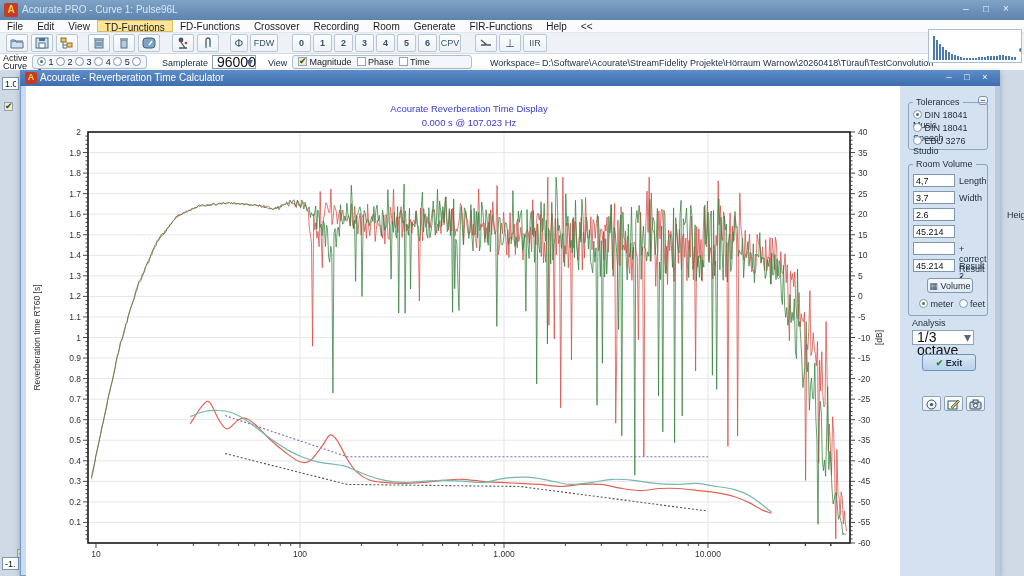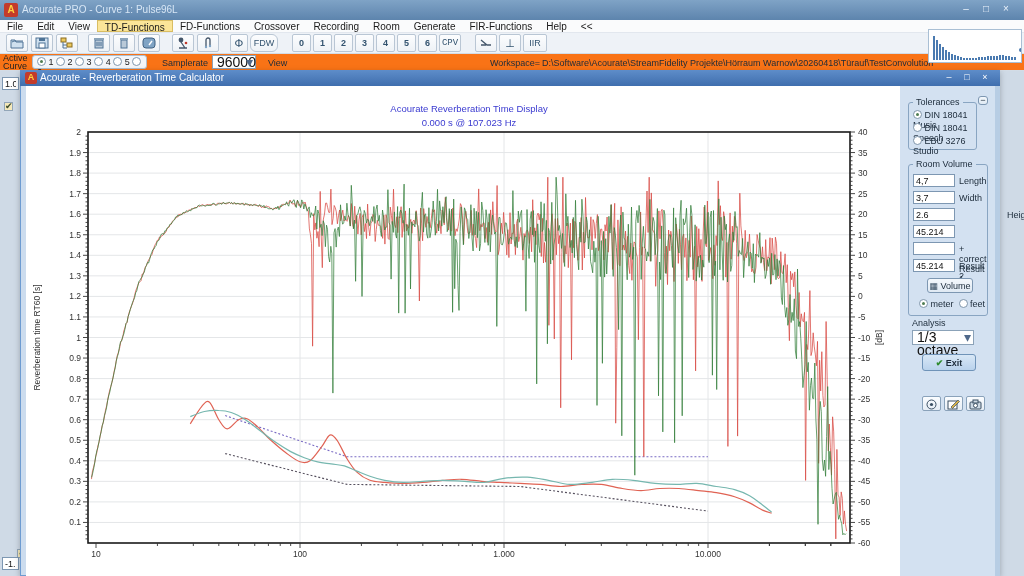--- a/index.html
+++ b/index.html
@@ -13,21 +13,21 @@
   .winbtn { top:3px; width:16px; height:13px; color:#eaf2fb; font-size:10px; text-align:center; line-height:12px; }
 
   #menubar { left:0; top:20px; width:1024px; height:13px; background:#fafbfc; border-bottom:1px solid #e2e7ee; font-size:10px; color:#1a1a1a; display:flex; align-items:center; }
   #menubar .mi { padding:1px 7px; height:12px; line-height:11px; }
   #menubar .mi.active { background:#fbe598; border:1px solid #d9bd62; }
 
   #toolbar { left:0; top:33px; width:1024px; height:21px; background:#eef2f7; border-bottom:1px solid #d3dce6; }
   .tbtn { top:1px; height:18px; background:linear-gradient(#fcfdfe,#eef2f6); border:1px solid #b9c6d4; border-radius:2px; font-size:9px; color:#33536f; text-align:center; line-height:16px; font-weight:bold; }
   .tbtn svg { display:block; margin:2px auto; }
 
-  #row2 { left:0; top:54px; width:1024px; height:17px; background:#f97316; border-bottom:1px solid #d3dce6; font-size:9px; color:#222; }
+  #row2 { left:0; top:54px; width:1024px; height:17px; background:#ffffff; border-bottom:1px solid #d3dce6; font-size:9px; color:#222; }
   .gbox2 { position:absolute; border:1px solid #aebfd0; border-radius:3px; background:#f3f6fa; }
   .rad { display:inline-block; width:9px; height:9px; border:1px solid #7f96ac; border-radius:50%; background:#fff; vertical-align:-1px; position:relative; }
   .rad.sel:after { content:''; position:absolute; left:2px; top:2px; width:3px; height:3px; border-radius:50%; background:#4f7d52; }
   .cbx { display:inline-block; width:9px; height:9px; border:1px solid #93a6b8; background:#fff; vertical-align:-1px; position:relative; }
   .cbx.chk { background:#f5e9bb; }
   .cbx.chk:after { content:'✔'; position:absolute; left:0px; top:-2px; font-size:9px; color:#3a4a2a; }
   .dd { position:absolute; background:#fff; border:1px solid #8ba2b8; font-size:14px; line-height:13px; padding-left:4px; color:#111; }
   .dd .arr { position:absolute; right:2px; top:0; color:#50698a; }
 
   #minichart { left:928px; top:29px; width:94px; height:34px; background:#fff; border:1px solid #a9bfd4; }
@@ -132,30 +132,30 @@
     </div>
   <div class="tbtn abs" style="left:197px;width:22px;">
       <svg width="14" height="12">
         <path d="M5 10 V3 a2 2 0 0 1 4 0 v6" fill="none" stroke="#44566a" stroke-width="1.3"></path>
         <circle cx="5" cy="10" r="1.2" fill="#7fa3c4"></circle>
         <circle cx="9" cy="9" r="1.2" fill="#7fa3c4"></circle>
       </svg>
     </div>
 
   <div class="tbtn abs" style="left:230px;width:18px;font-size:11px;font-weight:normal;">Φ</div>
-  <div class="tbtn abs" style="left:250px;width:28px;font-weight:normal;border-radius:6px;">FDW</div>
+  <div class="tbtn abs" style="left:250px;width:28px;font-weight:normal;">FDW</div>
 
   <div class="tbtn abs" style="left:292px;width:19px;">0</div>
   <div class="tbtn abs" style="left:313px;width:19px;">1</div>
   <div class="tbtn abs" style="left:334px;width:19px;">2</div>
   <div class="tbtn abs" style="left:355px;width:19px;">3</div>
   <div class="tbtn abs" style="left:376px;width:19px;">4</div>
   <div class="tbtn abs" style="left:397px;width:19px;">5</div>
   <div class="tbtn abs" style="left:418px;width:19px;">6</div>
-  <div class="tbtn abs" style="left:439px;width:22px;font-weight:normal;font-family:Liberation Mono, monospace;">CPV</div>
+  <div class="tbtn abs" style="left:439px;width:22px;font-weight:normal;">CPV</div>
 
   <div class="tbtn abs" style="left:475px;width:22px;">
       <svg width="14" height="12">
         <path d="M2 3 L8 8 H12 M2 8 H7" stroke="#44566a" stroke-width="1.3" fill="none"></path>
       </svg>
     </div>
   <div class="tbtn abs" style="left:499px;width:22px;font-size:11px;font-weight:normal;">⊥</div>
   <div class="tbtn abs" style="left:523px;width:24px;font-weight:normal;">IIR</div>
 </div>
 
@@ -170,20 +170,25 @@
     <span class="rad"></span> <span>3</span>
     <span class="rad"></span> <span>4</span>
     <span class="rad"></span> <span>5</span>
     <span class="rad"></span> <span>6</span>
   </div>
   <span class="plabel" style="left:162px;top:4px;">Samplerate</span>
   <div class="dd" style="left:212px;top:1px;width:44px;height:14px;">
     <span>96000</span><span class="arr">▾</span>
   </div>
   <span class="plabel" style="left:268px;top:4px;">View</span>
+  <div class="gbox2" style="left:292px;top:1px;width:180px;height:14px;padding:1px 5px;">
+    <span class="cbx chk"></span> <span>Magnitude</span>&nbsp;
+    <span class="cbx"></span> <span>Phase</span>&nbsp;
+    <span class="cbx"></span> <span>Time</span>
+  </div>
   <span class="plabel" style="left:490px;top:4px;">Workspace=</span>
   <span class="plabel" style="left:542px;top:4px;">D:\Software\Acourate\StreamFidelity Projekte\Hörraum Warnow\20260418\Türauf\TestConvolution</span>
 </div>
 
 <div id="minichart" class="abs"><svg id="mini-svg" width="92" height="32">
       <rect x="4" y="6" width="2" height="24" fill="#4a7ab0"></rect>
       <rect x="7" y="10" width="2" height="20" fill="#4a7ab0"></rect>
       <rect x="10" y="14" width="2" height="16" fill="#4a7ab0"></rect>
       <rect x="13" y="17" width="2" height="13" fill="#4a7ab0"></rect>
       <rect x="16" y="20" width="2" height="10" fill="#4a7ab0"></rect>
@@ -542,21 +547,21 @@
       <text x="443" y="26" font-size="9.5" text-anchor="middle" fill="#3a3ad0">Acourate Reverberation Time Display</text>
       <text x="443" y="40" font-size="9.5" text-anchor="middle" fill="#3a3ad0">0.000 s @ 107.023 Hz</text>
       <text x="14" y="251.5" font-size="8.5" text-anchor="middle" fill="#333" transform="rotate(-90 14 251.5)">Reverberation time RT60 [s]</text>
       <text x="856" y="251.5" font-size="8.5" text-anchor="middle" fill="#333" transform="rotate(-90 856 251.5)">[dB]</text>
     </svg>
 </div>
 
 <div id="panel" class="abs">
   <div class="pbtn" style="left:78px;top:10px;width:10px;height:9px;line-height:7px;">−</div>
 
-  <div class="fbox" style="left:8px;top:16px;width:69px;height:48px;">
+  <div class="fbox" style="left:8px;top:16px;width:80px;height:48px;">
     <span class="lg">Tolerances</span>
     <div style="position:absolute;left:4px;top:7px;"><span class="rad sel"></span> <span>DIN 18041 Music</span></div>
     <div style="position:absolute;left:4px;top:20px;"><span class="rad"></span> <span>DIN 18041 Speech</span></div>
     <div style="position:absolute;left:4px;top:33px;"><span class="rad"></span> <span>EBU 3276 Studio</span></div>
   </div>
 
   <div class="fbox" style="left:8px;top:78px;width:80px;height:152px;">
     <span class="lg">Room Volume</span>
     <input class="fld" style="left: 4px; top: 9px;" readonly="" value="4,7">
     <span class="plabel" style="left:50px;top:11px;">Length</span>

